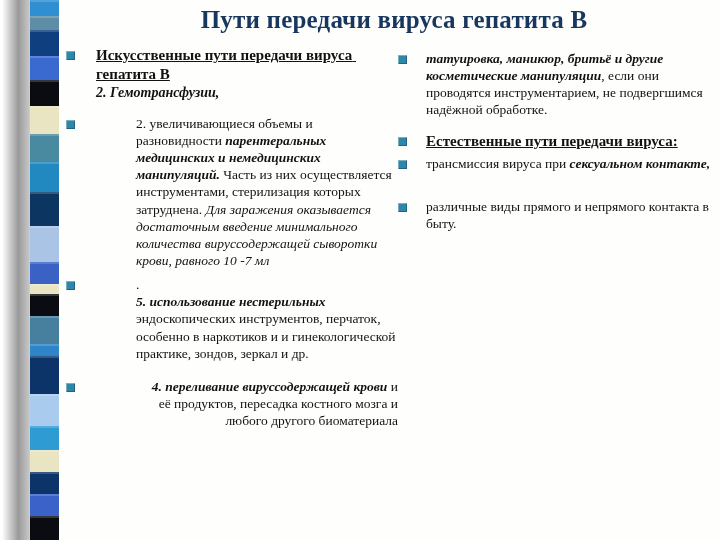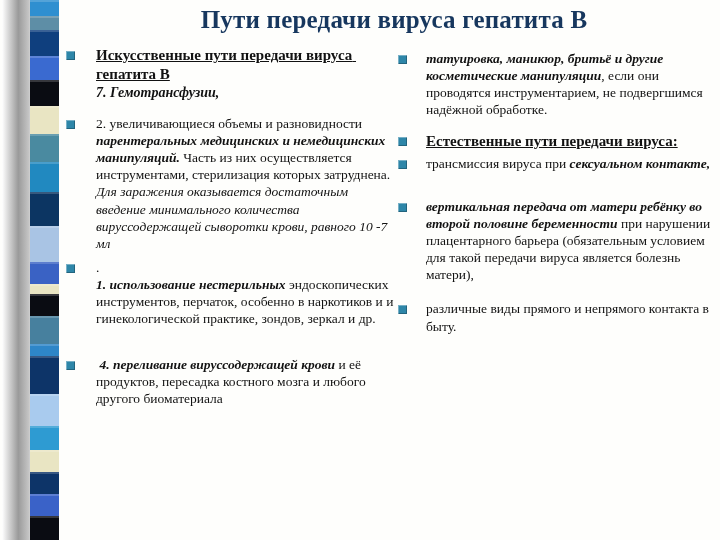--- a/index.html
+++ b/index.html
@@ -52,23 +52,23 @@
 
   
   .run-r{}
   .run-b{font-weight:bold;}
   .run-i{font-style:italic;}
   .run-bi{font-weight:bold;font-style:italic;}
   .run-bu{font-weight:bold;text-decoration:underline;font-size:15px;}
   .run-smi{font-style:italic;font-size:9.5px;}
 
   
-  .col-left li + li{margin-top:13px;}
+  .col-left li + li{margin-top:13px;gap:40px;}
   .col-left li:nth-child(3){margin-top:7px;}
-  .col-left li:nth-child(4){margin-top:28px;}
+  .col-left li:nth-child(4){margin-top:16px;text-align:right;}
   .col-left li:nth-child(1) .run-bi{font-size:14px;}
   .col-right li + li{margin-top:13px;}
   .col-right li:nth-child(1) .run-b{font-size:15px;}
   .col-right li:nth-child(3){margin-top:4px;justify-content:center;}
   .col-right li:nth-child(4){margin-top:26px;}
   .col-right li:nth-child(5){margin-top:17px;}
   .col-right li:nth-child(6){margin-top:18px;}
   .col-right li:nth-child(7){margin-top:27px;}
   .col-right li:nth-child(4) .run-bu{font-size:21px;}
 </style>
@@ -101,30 +101,30 @@
       <div class="decor-square" style="height: 22px; background: rgb(58, 98, 200);"></div>
       <div class="decor-square" style="height: 24px; background: rgb(10, 12, 18);"></div>
     </div>
 
   <h1 class="slide-title">Пути передачи вируса гепатита В</h1>
 
   <ul class="bullets col-left">
       <li>
         <span class="marker"></span>
         <div class="btext"><span class="run-bu">Искусственные пути передачи вируса гепатита В</span><span class="run-r">
-</span><span class="run-bi">7. Гемотрансфузии,</span></div>
+</span><span class="run-bi">2. Гемотрансфузии,</span></div>
       </li>
       <li>
         <span class="marker"></span>
         <div class="btext"><span class="run-r">2. увеличивающиеся объемы и разновидности </span><span class="run-bi">парентеральных медицинских и немедицинских манипуляций.</span><span class="run-r"> Часть из них осуществляется инструментами, стерилизация которых затруднена. </span><span class="run-i">Для заражения оказывается достаточным введение минимального количества вируссодержащей сыворотки крови, равного 10 -7 мл</span></div>
       </li>
       <li>
         <span class="marker"></span>
         <div class="btext"><span class="run-r">.
-</span><span class="run-bi">1. использование нестерильных</span><span class="run-r"> эндоскопических инструментов, перчаток, особенно в наркотиков и и гинекологической практике, зондов, зеркал и др.</span></div>
+</span><span class="run-bi">5. использование нестерильных</span><span class="run-r"> эндоскопических инструментов, перчаток, особенно в наркотиков и и гинекологической практике, зондов, зеркал и др.</span></div>
       </li>
       <li>
         <span class="marker"></span>
         <div class="btext"><span class="run-bi"> 4. переливание вируссодержащей крови</span><span class="run-r"> и её продуктов, пересадка костного мозга и любого другого биоматериала</span></div>
       </li>
     </ul>
   <ul class="bullets col-right">
       <li>
         <span class="marker"></span>
         <div class="btext"><span class="run-bi">татуировка, маникюр, бритьё и другие косметические манипуляции</span><span class="run-r">, если они проводятся инструментарием, не подвергшимся надёжной обработке.</span></div>
@@ -132,20 +132,16 @@
       <li>
         <span class="marker"></span>
         <div class="btext"><span class="run-bu">Естественные пути передачи вируса:</span></div>
       </li>
       <li>
         <span class="marker"></span>
         <div class="btext"><span class="run-r">трансмиссия вируса при </span><span class="run-bi">сексуальном контакте,</span></div>
       </li>
       <li>
         <span class="marker"></span>
-        <div class="btext"><span class="run-bi">вертикальная передача от матери ребёнку во второй половине беременности</span><span class="run-r"> при нарушении плацентарного барьера (обязательным условием для такой передачи вируса является болезнь матери),</span></div>
-      </li>
-      <li>
-        <span class="marker"></span>
         <div class="btext"><span class="run-r">различные виды прямого и непрямого контакта в быту.</span></div>
       </li>
     </ul>
 </div>
 
 </body></html>

